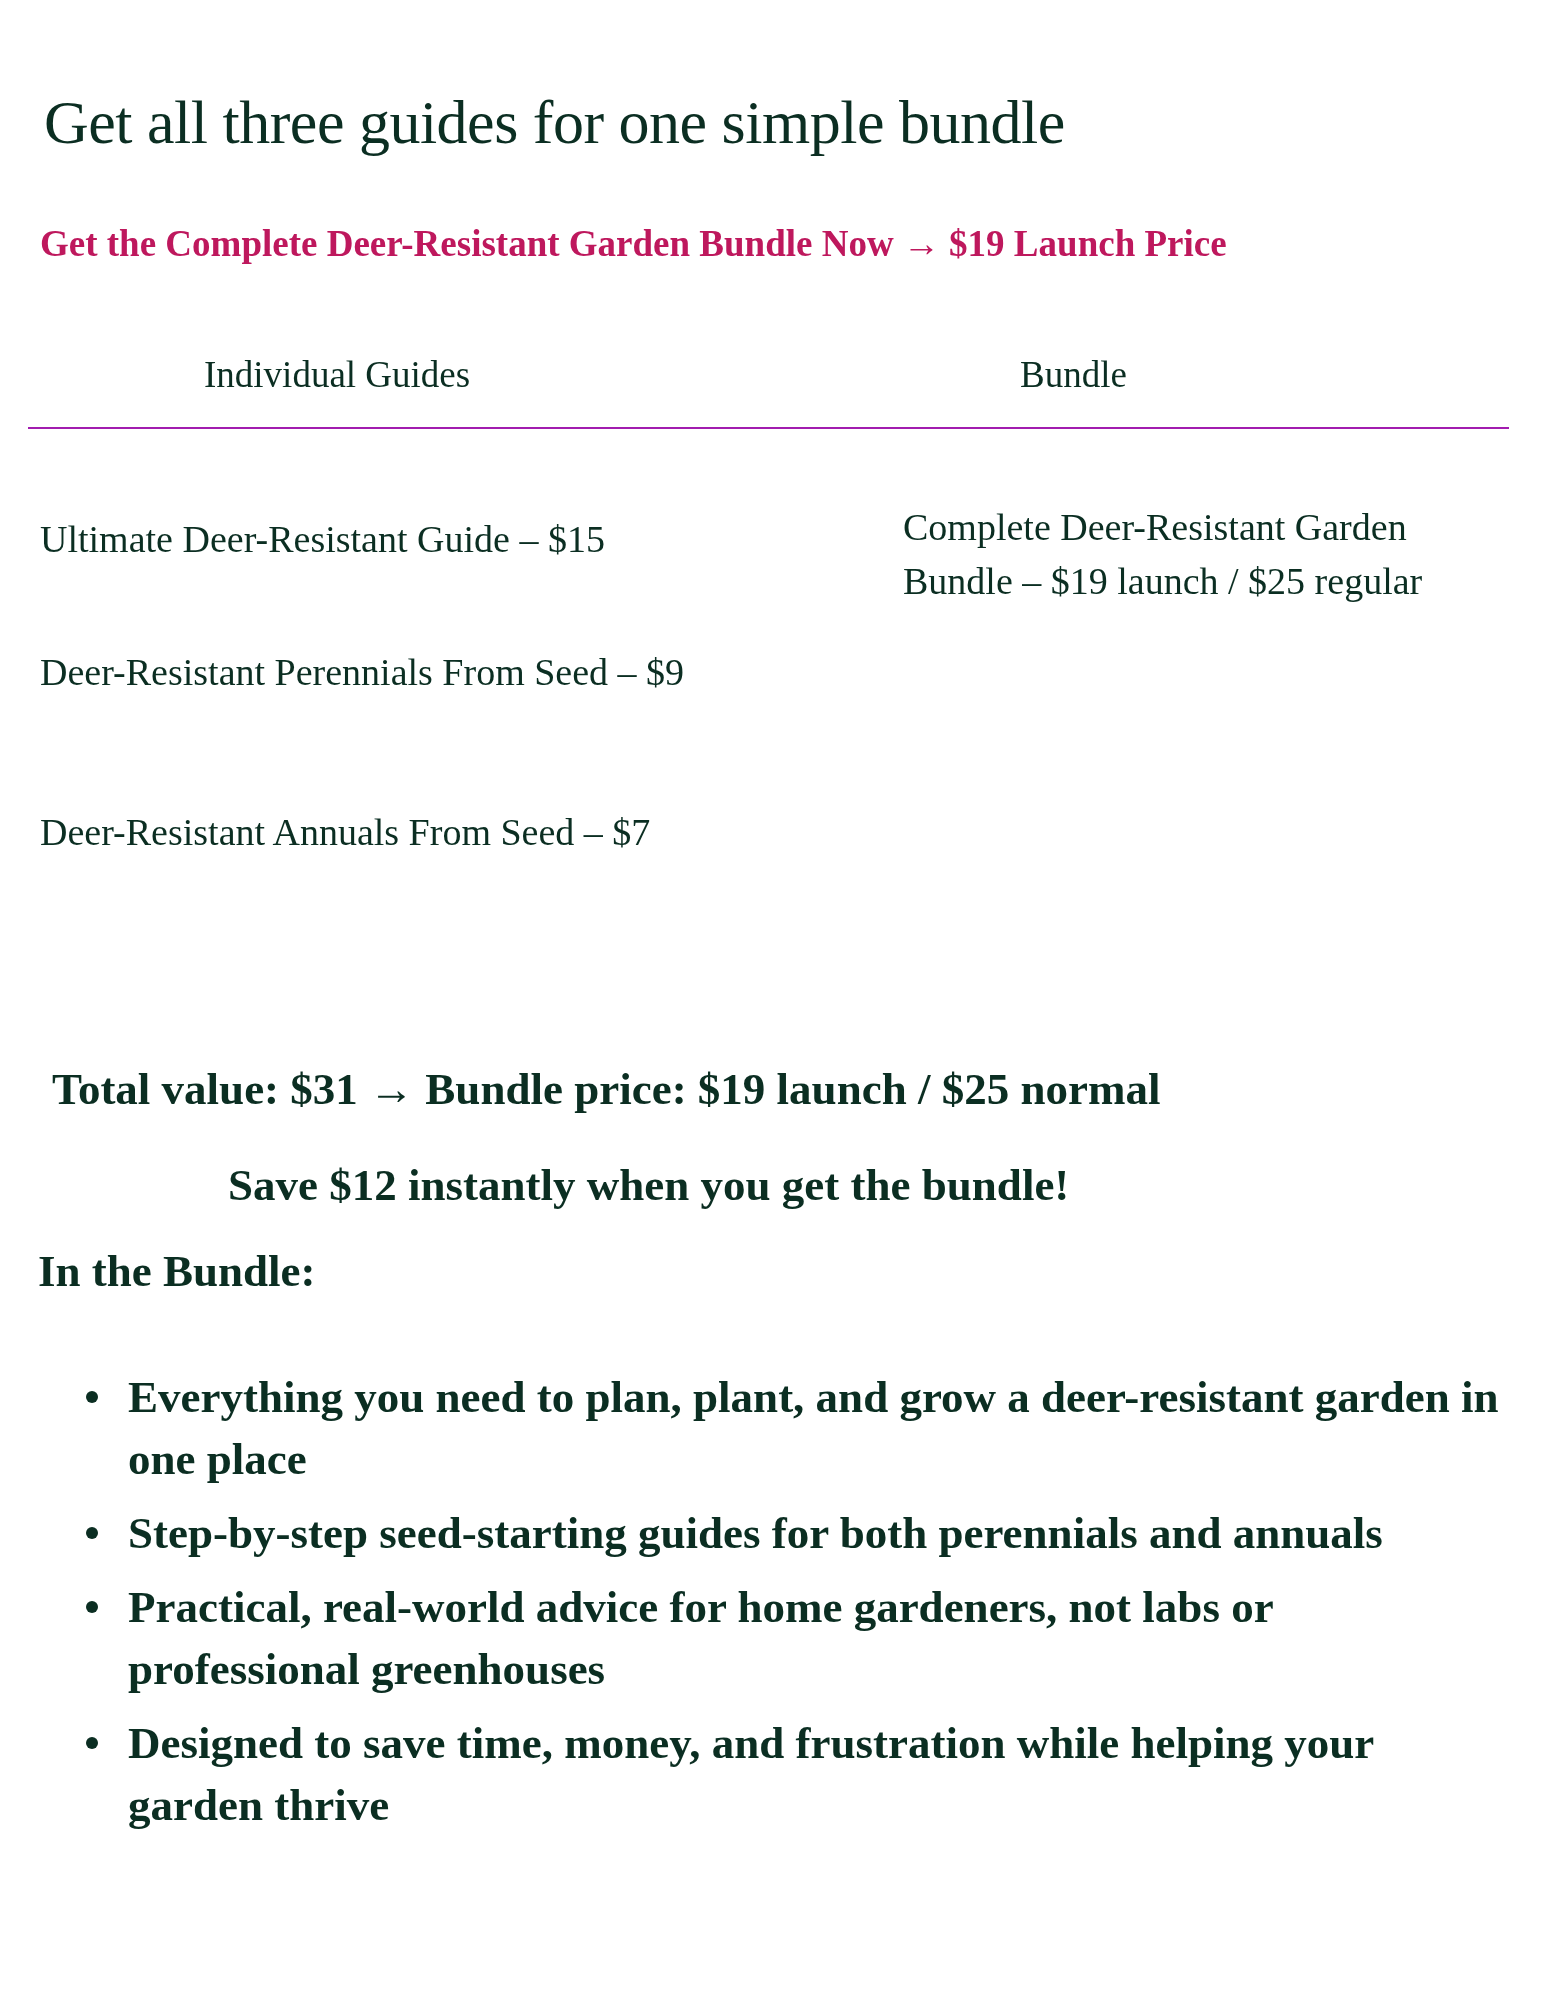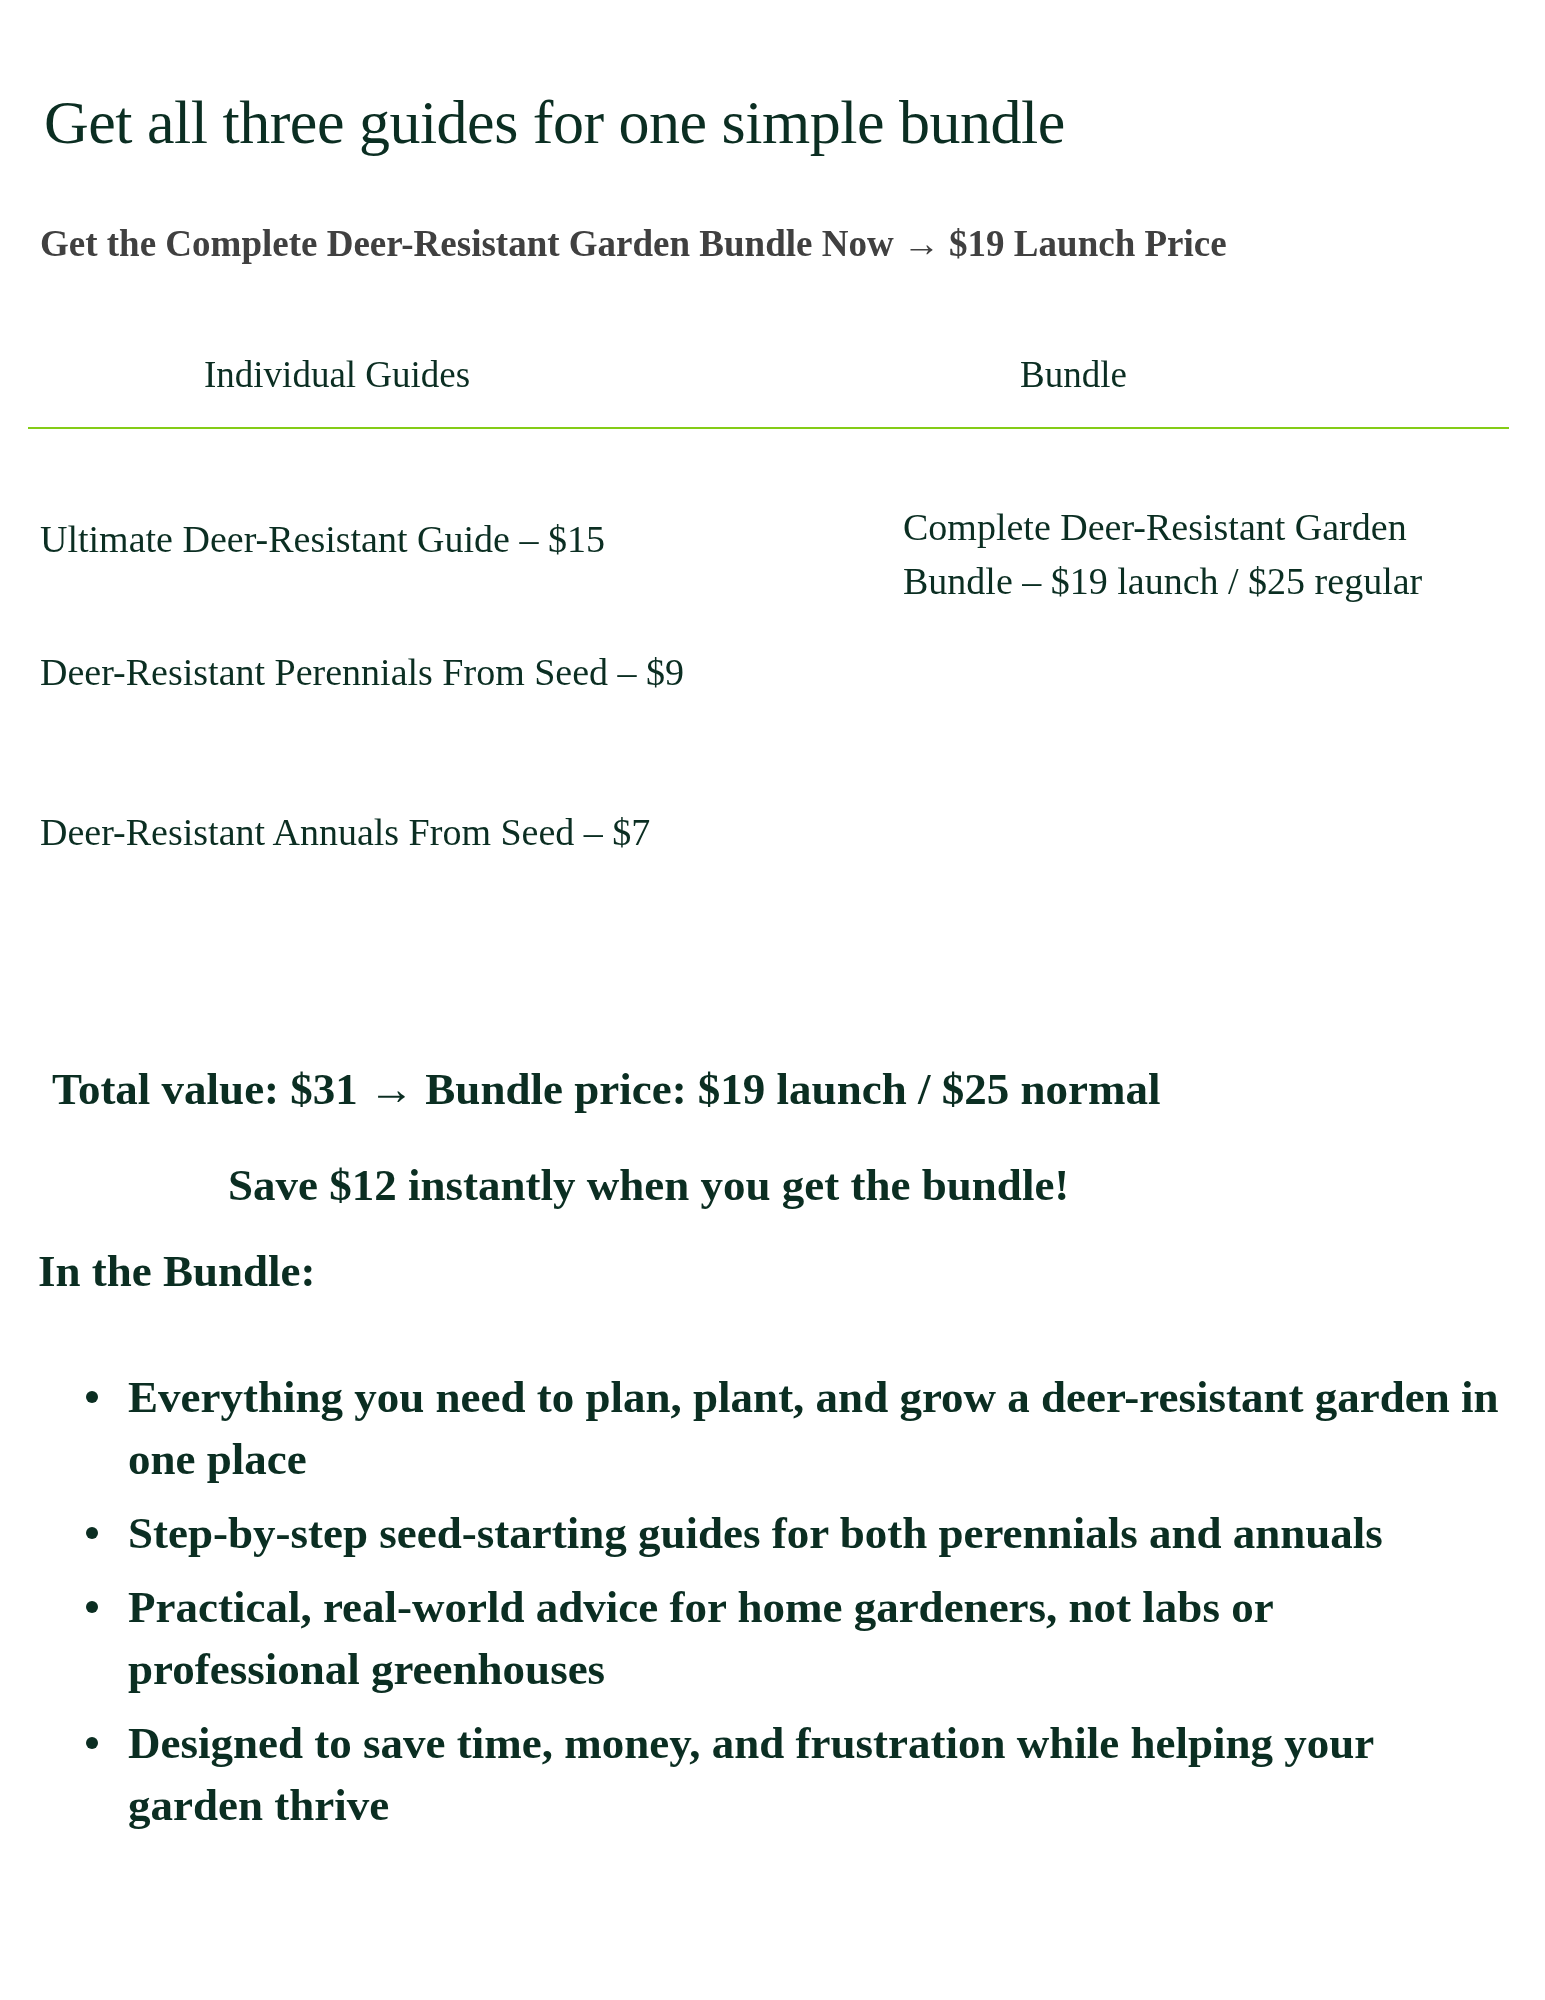--- a/index.html
+++ b/index.html
@@ -32,32 +32,32 @@
       left: 40px;
       top: 218px;
       margin: 0;
       font-family: "Liberation Serif", "DejaVu Serif", serif;
       font-weight: bold;
       font-size: 37px;
       line-height: 52px;
       white-space: nowrap;
       cursor: pointer;
       text-decoration: none;
-      color: #404040;
+      color: #be185d;
     }
     .compare-table {
       position: absolute;
       left: 28px;
       top: 345px;
       width: 1481px;
     }
     .table-head {
       position: relative;
       height: 82px;
-      border-bottom: 2px solid #84cc16;
+      border-bottom: 2px solid #a21caf;
     }
     .th {
       position: absolute;
       top: 8px;
       font-family: "Liberation Serif", "DejaVu Serif", serif;
       font-size: 37px;
       line-height: 44px;
       white-space: nowrap;
     }
     .th-individual { left: 176px; }

